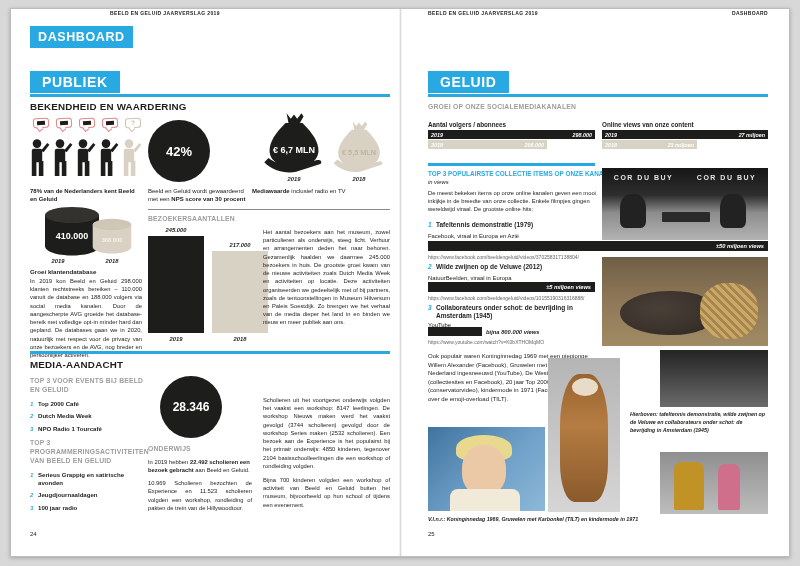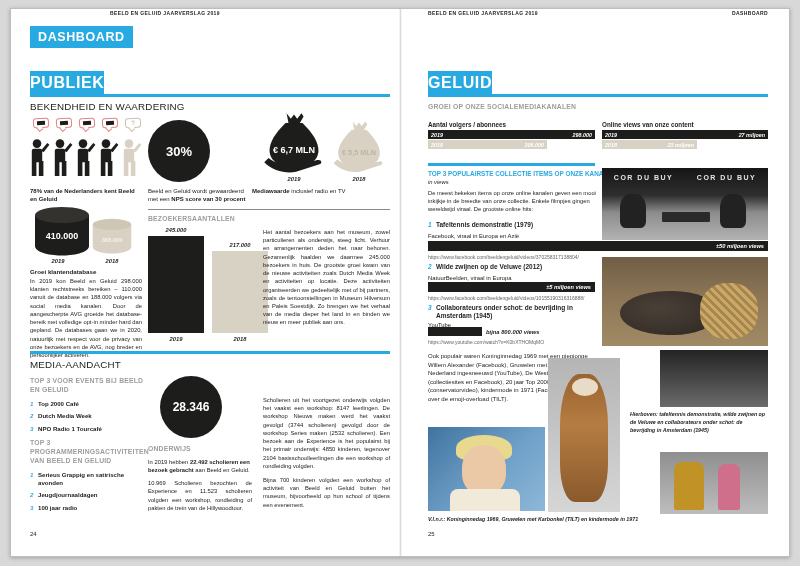--- a/index.html
+++ b/index.html
@@ -6,24 +6,24 @@
   *{box-sizing:border-box;margin:0;padding:0}
   html,body{width:800px;height:566px}
   body{position:relative;font-family:"Liberation Sans",sans-serif;background:#d8d8d8;color:var(--ink);overflow:hidden}
   .abs{position:absolute}
   .paper{left:10px;top:8px;width:780px;height:549px;background:#fff;border:1px solid #bdbdbd;box-shadow:0 1px 4px rgba(0,0,0,.25)}
   .gutter{left:399px;top:9px;width:3px;height:547px;background:linear-gradient(90deg,rgba(0,0,0,0),rgba(0,0,0,.14),rgba(0,0,0,0))}
 
   .running{font-size:5px;font-weight:bold;letter-spacing:.4px;color:#1d1d1b}
   .boxtitle{background:var(--accent);color:#fff;font-weight:bold;letter-spacing:.6px}
   .dash-box{font-size:12.5px;padding:4px 8px}
-  .sec-box{font-size:16px;padding:3px 0}
+  .sec-box{font-size:14px;padding:3px 12px}
   .rule{background:var(--accent)}
   .thinrule{background:#8a8a8a}
-  .h1{font-size:9.8px;font-weight:normal;letter-spacing:.2px}
+  .h1{font-size:9.8px;font-weight:bold;letter-spacing:.2px}
   .gsub{color:var(--gray);font-weight:bold;font-size:6.8px;line-height:1.3;letter-spacing:.2px;text-transform:uppercase}
   .body{font-size:5.8px;line-height:1.42;text-align:justify}
   .cap{font-size:6px;line-height:1.38}
   .b{font-weight:bold}
   .yr{font-size:5.8px;font-weight:bold;font-style:italic;text-align:center}
   .chlbl{font-size:5.8px;font-weight:bold;font-style:italic;text-align:center}
 
   .circle{border-radius:50%;background:var(--ink);color:#fff;display:flex;align-items:center;justify-content:center;font-weight:bold}
   .nps{width:62px;height:62px;font-size:13px}
   .badge{width:62px;height:62px;font-size:12px}
@@ -146,42 +146,42 @@
   </div>
   <div class="person">
     <div class="bubble q">?</div>
     <svg width="22" height="40" viewBox="0 0 22 38">
         <use href="#person-shape" fill="#d9d2c4"></use>
       </svg>
   </div>
 </div>
 <div class="abs cap b" style="left:30px;top:187px;width:108px">78% van de Nederlanders kent Beeld en Geluid</div>
 
-<div class="abs circle nps" style="left:148px;top:120px">30%</div>
+<div class="abs circle nps" style="left:148px;top:120px">42%</div>
 <div class="abs cap" style="left:148px;top:187px;width:106px"><span>Beeld en Geluid wordt gewaardeerd met een </span><span class="b">NPS score van 30 procent</span></div>
 
 <div class="abs" style="left:260px;top:110px;width:68px;height:66px">
   <svg width="68" height="64" viewBox="0 0 64 60">
       <use href="#bag-shape" fill="#1d1d1b"></use>
       <text x="32" y="40" text-anchor="middle" fill="#fff" style="font:bold 8.5px 'Liberation Sans',sans-serif">€ 6,7 MLN</text>
     </svg>
 </div>
 <div class="abs yr" style="left:260px;top:176px;width:68px">2019</div>
 <div class="abs" style="left:330px;top:118px;width:58px;height:58px">
   <svg width="58" height="56" viewBox="0 0 64 60">
       <use href="#bag-shape" fill="#d9d2c4"></use>
       <text x="32" y="40" text-anchor="middle" fill="#bdb5a0" style="font:bold 8px 'Liberation Sans',sans-serif">€ 5,5 MLN</text>
     </svg>
 </div>
 <div class="abs yr" style="left:330px;top:176px;width:58px">2018</div>
 <div class="abs cap" style="left:252px;top:187px;width:138px"><span class="b">Mediawaarde</span><span> inclusief radio en TV</span></div>
 
 <div class="abs thinrule" style="left:148px;top:209px;width:242px;height:1px"></div>
 
-<div class="abs" style="left:34px;top:206px">
+<div class="abs" style="left:44px;top:206px">
   <svg width="56" height="50" viewBox="0 0 56 50">
       <path d="M1 9 v31 c0 5.5 12 9.5 27 9.5 s27 -4 27 -9.5 v-31 z" fill="#1d1d1b"></path>
       <ellipse cx="28" cy="9" rx="27" ry="8" fill="#34322f"></ellipse>
       <text x="28" y="33" text-anchor="middle" fill="#fff" style="font:bold 9px 'Liberation Sans',sans-serif">410.000</text>
     </svg>
 </div>
 <div class="abs yr" style="left:30px;top:258px;width:56px">2019</div>
 <div class="abs" style="left:92px;top:216px">
   <svg width="40" height="40" viewBox="0 0 56 50">
       <path d="M1 9 v31 c0 5.5 12 9.5 27 9.5 s27 -4 27 -9.5 v-31 z" fill="#d9d2c4"></path>

